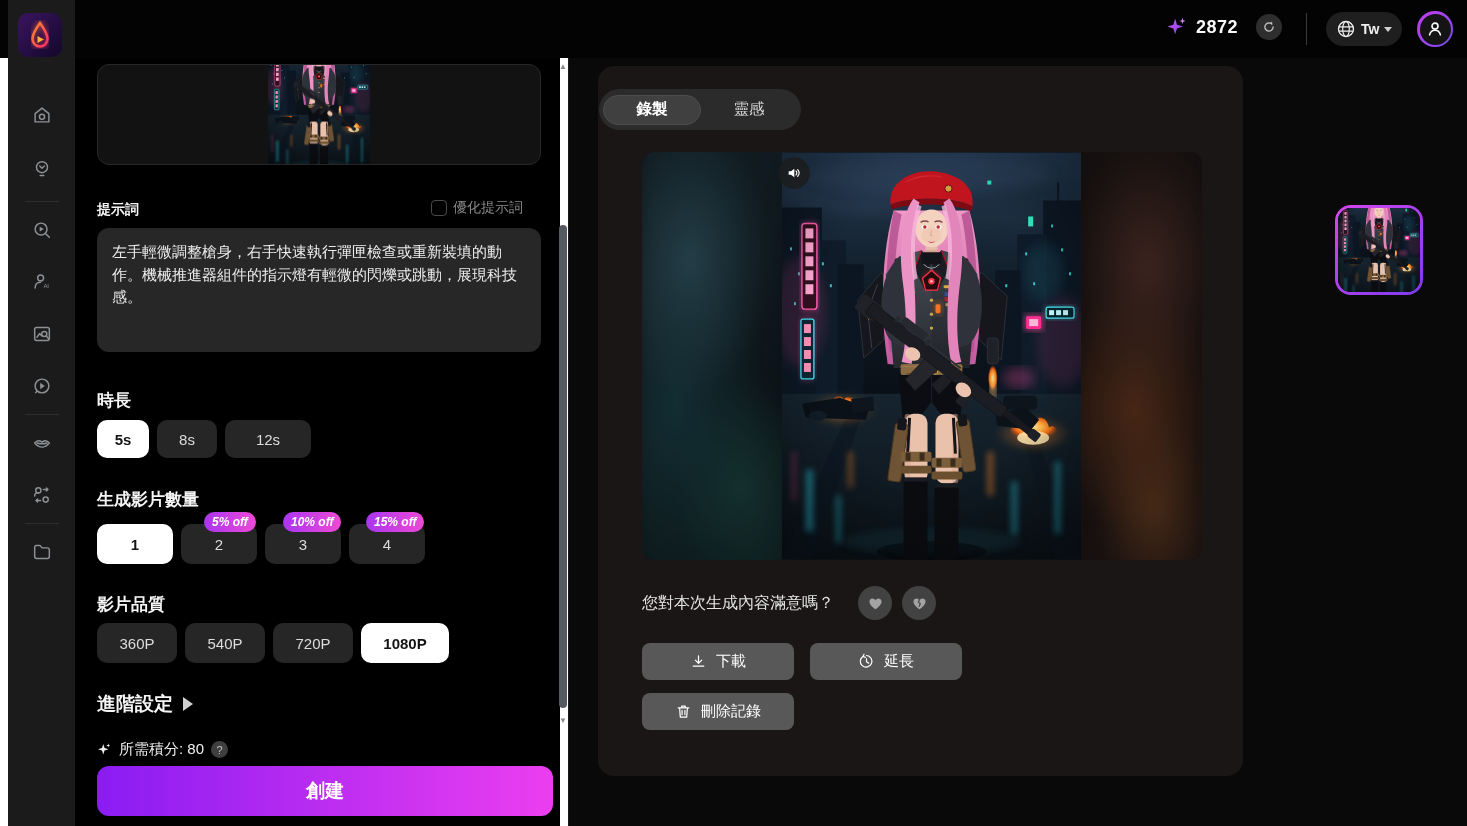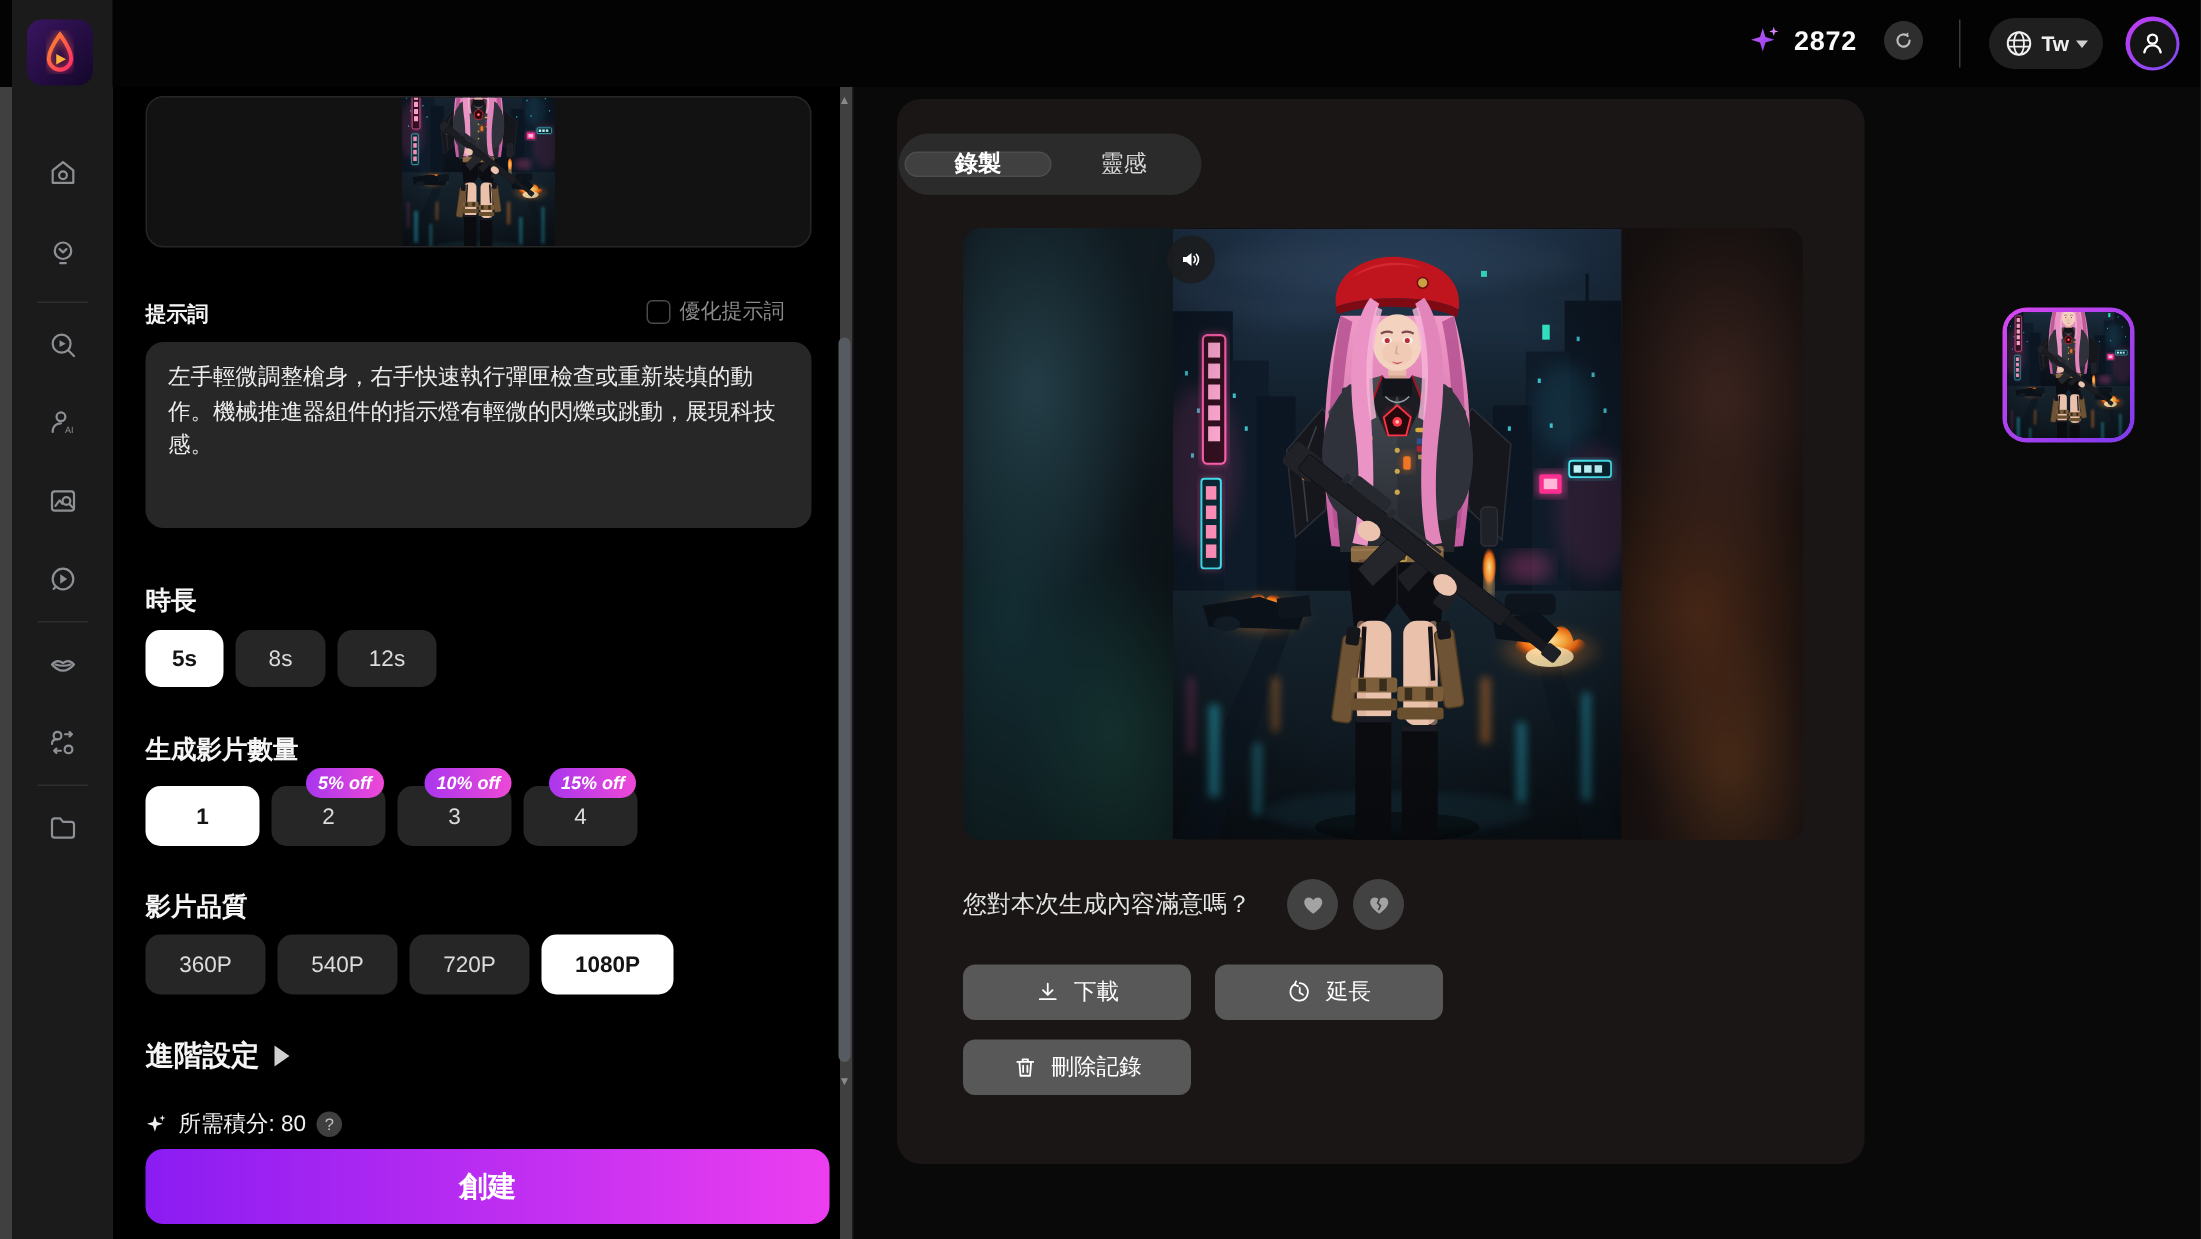--- a/index.html
+++ b/index.html
@@ -1,18 +1,18 @@
 <!DOCTYPE html>
 <html><head>
 <meta charset="utf-8">
 <style>
   * { margin:0; padding:0; box-sizing:border-box; }
   html,body { background:#000; }
   body { font-family:"Liberation Sans", sans-serif; }
-  #app { position:relative; width:1467px; height:826px; background:#404040; overflow:hidden; color:#eee; }
+  #app { position:relative; width:1467px; height:826px; background:#ffffff; overflow:hidden; color:#eee; }
 
   
   .topbar { position:absolute; left:0; top:0; width:1467px; height:58px; background:#030303; z-index:30; }
   .credit-cluster { position:absolute; left:1166px; top:14px; display:flex; align-items:center; gap:8px; }
   .credit-num { font-size:18px; font-weight:bold; color:#fafafa; letter-spacing:.5px; }
   .refresh-btn { width:26px; height:26px; border-radius:50%; background:#2e2e2e; display:flex; align-items:center; justify-content:center; cursor:pointer; margin-left:10px; }
   .tb-divider { position:absolute; left:1306px; top:13px; width:1px; height:32px; background:#3a3a3a; }
   .lang-pill { position:absolute; left:1326px; top:12px; height:34px; border-radius:17px; background:#1f1f1f; display:flex; align-items:center; gap:5px; padding:0 10px; cursor:pointer; }
   .lang-label { font-size:14px; color:#f0f0f0; font-weight:bold; }
   .caret-down { width:0; height:0; border-left:4px solid transparent; border-right:4px solid transparent; border-top:5px solid #cfcfcf; }
@@ -48,21 +48,21 @@
   .create-btn { position:absolute; left:22px; top:708px; width:456px; height:50px; border-radius:12px; background:linear-gradient(90deg,#8a1cf2,#ec3ef0); color:#fff; font-size:19px; font-weight:bold; display:flex; align-items:center; justify-content:center; cursor:pointer; }
 
   
   .lsb-arrow-up, .lsb-arrow-down { position:absolute; left:559px; width:8px; text-align:center; color:#8a8a8a; font-size:8px; z-index:20; }
   .lsb-thumb { position:absolute; left:559px; top:225px; width:8px; height:483px; border-radius:4px; background:#565b61; z-index:20; cursor:pointer; }
 
   
   .right-area { position:absolute; left:568px; top:58px; width:899px; height:768px; background:#0a0909; border-left:1px solid #1c1c1c; z-index:5; }
   .main-card { position:absolute; left:29px; top:8px; width:645px; height:710px; background:#1a1615; border-radius:16px; }
   .tabs { position:absolute; left:30px; top:31px; width:202px; height:41px; background:#2b2b2b; border-radius:21px; display:flex; align-items:center; padding:4px; z-index:6; }
-  .tab { height:17px; border-radius:17px; display:flex; align-items:center; justify-content:center; font-size:15.5px; cursor:pointer;text-align:center; }
+  .tab { height:30px; border-radius:17px; display:flex; align-items:center; justify-content:center; font-size:15.5px; cursor:pointer;text-align:center; }
   .tab.sel { width:98px; background:#404040; border:1px solid #4d4d4d; color:#fff; font-weight:bold; }
   .tab.unsel { width:96px; color:#d6d6d6; }
 
   .player { position:absolute; left:73px; top:94px; width:560px; height:408px; border-radius:12px; overflow:hidden; background:#121010; z-index:6; }
   .blur-left { position:absolute; left:0; top:0; width:141px; height:408px;
      background:
        radial-gradient(110px 190px at 35% 28%, rgba(38,66,76,.9), rgba(0,0,0,0) 70%),
        radial-gradient(120px 220px at 25% 62%, rgba(20,52,58,.8), rgba(0,0,0,0) 72%),
        radial-gradient(90px 150px at 70% 80%, rgba(22,58,52,.7), rgba(0,0,0,0) 70%),
        linear-gradient(180deg,#101b21,#0c1317 60%,#0d1a1c);
@@ -473,21 +473,21 @@
     <div class="optimize">
       <span class="cbx"></span>
       <span class="optimize-label">優化提示詞</span>
     </div>
     <textarea class="prompt-box" spellcheck="false" style="">左手輕微調整槍身，右手快速執行彈匣檢查或重新裝填的動作。機械推進器組件的指示燈有輕微的閃爍或跳動，展現科技感。</textarea>
 
     <div class="section-label" style="left:22px; top:331px">時長</div>
     <div class="opt-row" style="left:22px; top:362px">
       <div class="opt-btn sel" style="width:52px">5s</div>
       <div class="opt-btn" style="width:60px">8s</div>
-      <div class="opt-btn" style="width:66px">12s</div>
+      <div class="opt-btn" style="width:86px">12s</div>
     </div>
 
     <div class="section-label" style="left:22px; top:430px">生成影片數量</div>
     <div class="badge" style="left:129px; top:454px">5% off</div>
     <div class="badge" style="left:208px; top:454px">10% off</div>
     <div class="badge" style="left:291px; top:454px">15% off</div>
     <div class="opt-row" style="left:22px; top:466px">
       <div class="opt-btn sel" style="width:76px; height:40px">1</div>
       <div class="opt-btn" style="width:76px; height:40px">2</div>
       <div class="opt-btn" style="width:76px; height:40px">3</div>

